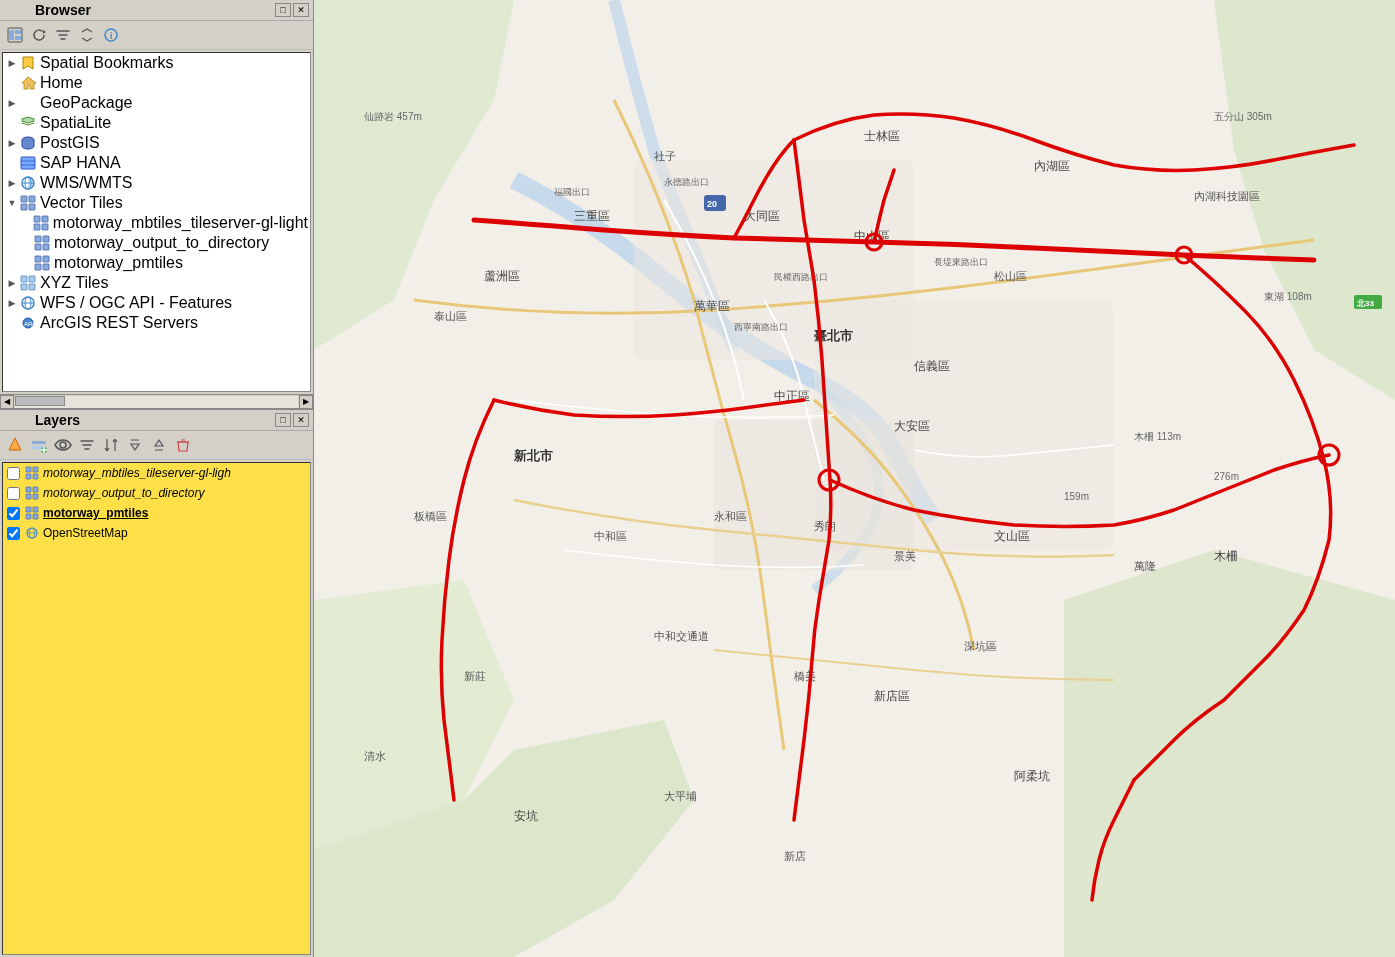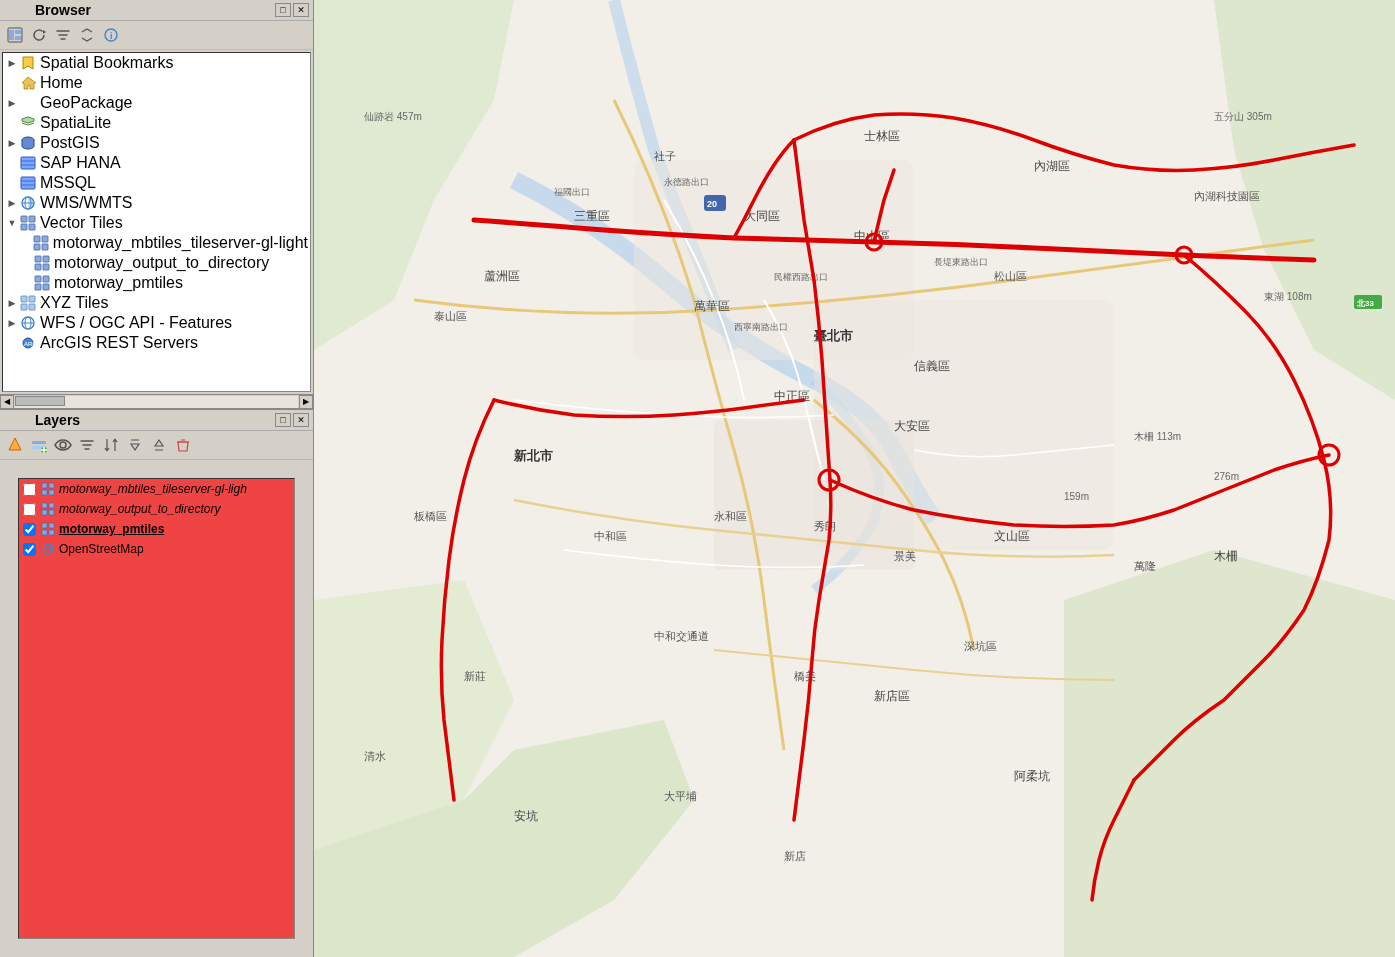--- a/index.html
+++ b/index.html
@@ -21,21 +21,21 @@
     .toolbar-btn { width: 22px; height: 22px; background: #d4d0c8; border: 1px solid transparent; display: flex; align-items: center; justify-content: center; cursor: pointer; font-size: 12px; }
 
     .tree-container { background: white; border: 1px inset #888; margin: 2px; overflow-y: auto; height: 340px; }
     .tree-item { display: flex; align-items: center; padding: 1px 2px; cursor: pointer; white-space: nowrap; font-size: 12px; }
     .tree-item .expander { width: 14px; display: inline-flex; align-items: center; justify-content: center; font-size: 9px; color: #555; }
     .tree-item .icon { width: 18px; height: 18px; display: inline-flex; align-items: center; justify-content: center; margin-right: 3px; }
     .tree-item .label { font-size: 16px; }
 
     
     .layers-panel { flex: 1; display: flex; flex-direction: column; }
-    .layers-tree { background: #ef4444; border: 1px inset #888; margin: 18px; flex: 1; overflow-y: auto; }
+    .layers-tree { background: #fde047; border: 1px inset #888; margin: 2px; flex: 1; overflow-y: auto; }
     .layer-item { display: flex; align-items: center; padding: 2px 4px; cursor: pointer; font-size: 12px; }
     .layer-item input[type=checkbox] { margin-right: 4px; }
     .layer-item .layer-icon { width: 16px; height: 16px; margin-right: 3px; display: inline-flex; align-items: center; justify-content: center; }
     .layer-item .layer-label { font-size: 12px; }
     .layer-label.active-bold { font-weight: bold; text-decoration: underline; }
 
     
     .map-area { flex: 1; position: relative; overflow: hidden; background: #e8e0d0; }
 
     
@@ -155,31 +155,20 @@
           <span class="icon">
             <svg width="16" height="16" viewBox="0 0 16 16">
                 <rect x="1" y="2" width="14" height="12" rx="1" fill="#77aaff" stroke="#3355cc" stroke-width="1"></rect>
                 <line x1="1" y1="6" x2="15" y2="6" stroke="#3355cc" stroke-width="0.8"></line>
                 <line x1="1" y1="10" x2="15" y2="10" stroke="#3355cc" stroke-width="0.8"></line>
               </svg>
           </span>
           <span class="label">SAP HANA</span>
         </div>
 
-        <div class="tree-item">
-          <span class="expander"></span>
-          <span class="icon">
-            <svg width="16" height="16" viewBox="0 0 16 16">
-                <rect x="1" y="2" width="14" height="12" rx="1" fill="#77aaff" stroke="#3355cc" stroke-width="1"></rect>
-                <line x1="1" y1="6" x2="15" y2="6" stroke="#3355cc" stroke-width="0.8"></line>
-                <line x1="1" y1="10" x2="15" y2="10" stroke="#3355cc" stroke-width="0.8"></line>
-              </svg>
-          </span>
-          <span class="label">MSSQL</span>
-        </div>
 
         <div class="tree-item">
           <span class="expander">▶</span>
           <span class="icon">
             <svg width="16" height="16" viewBox="0 0 16 16">
                 <circle cx="8" cy="8" r="6" fill="none" stroke="#4488cc" stroke-width="1.5"></circle>
                 <path d="M8 2a6 6 0 0 1 0 12" fill="#4488cc" opacity="0.3"></path>
                 <ellipse cx="8" cy="8" rx="3" ry="6" fill="none" stroke="#4488cc" stroke-width="1"></ellipse>
                 <line x1="2" y1="8" x2="14" y2="8" stroke="#4488cc" stroke-width="1"></line>
               </svg>

